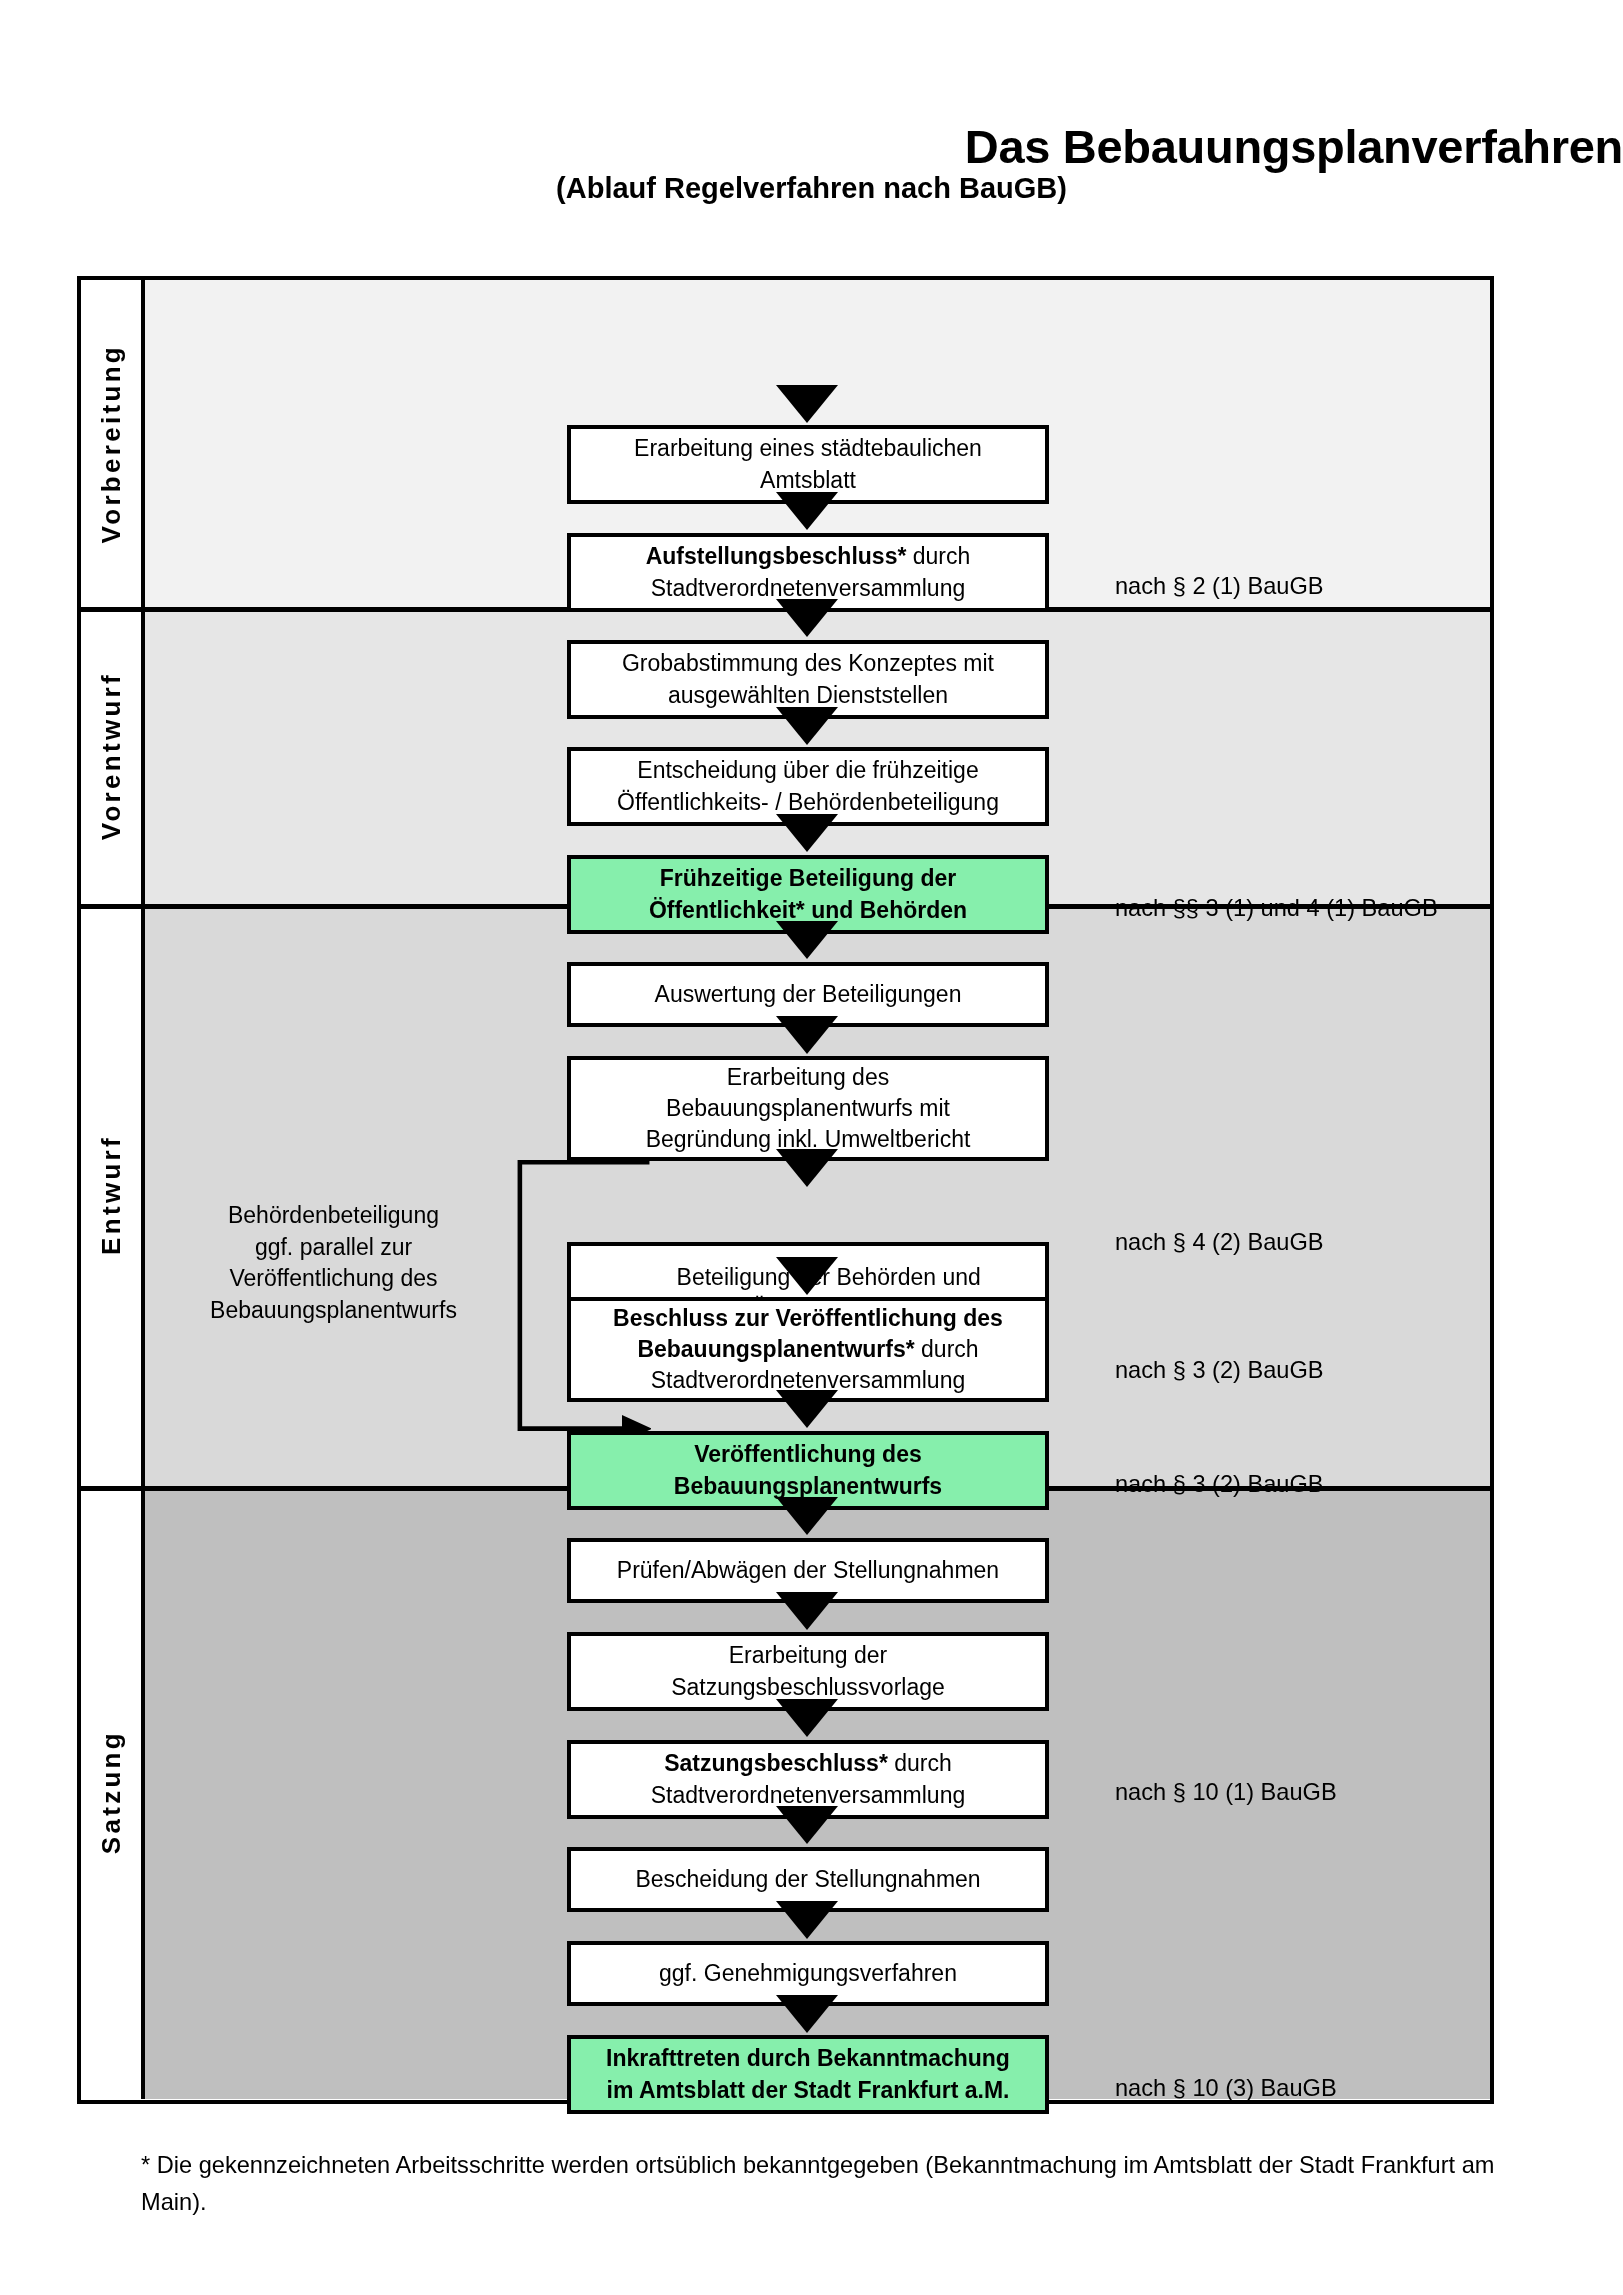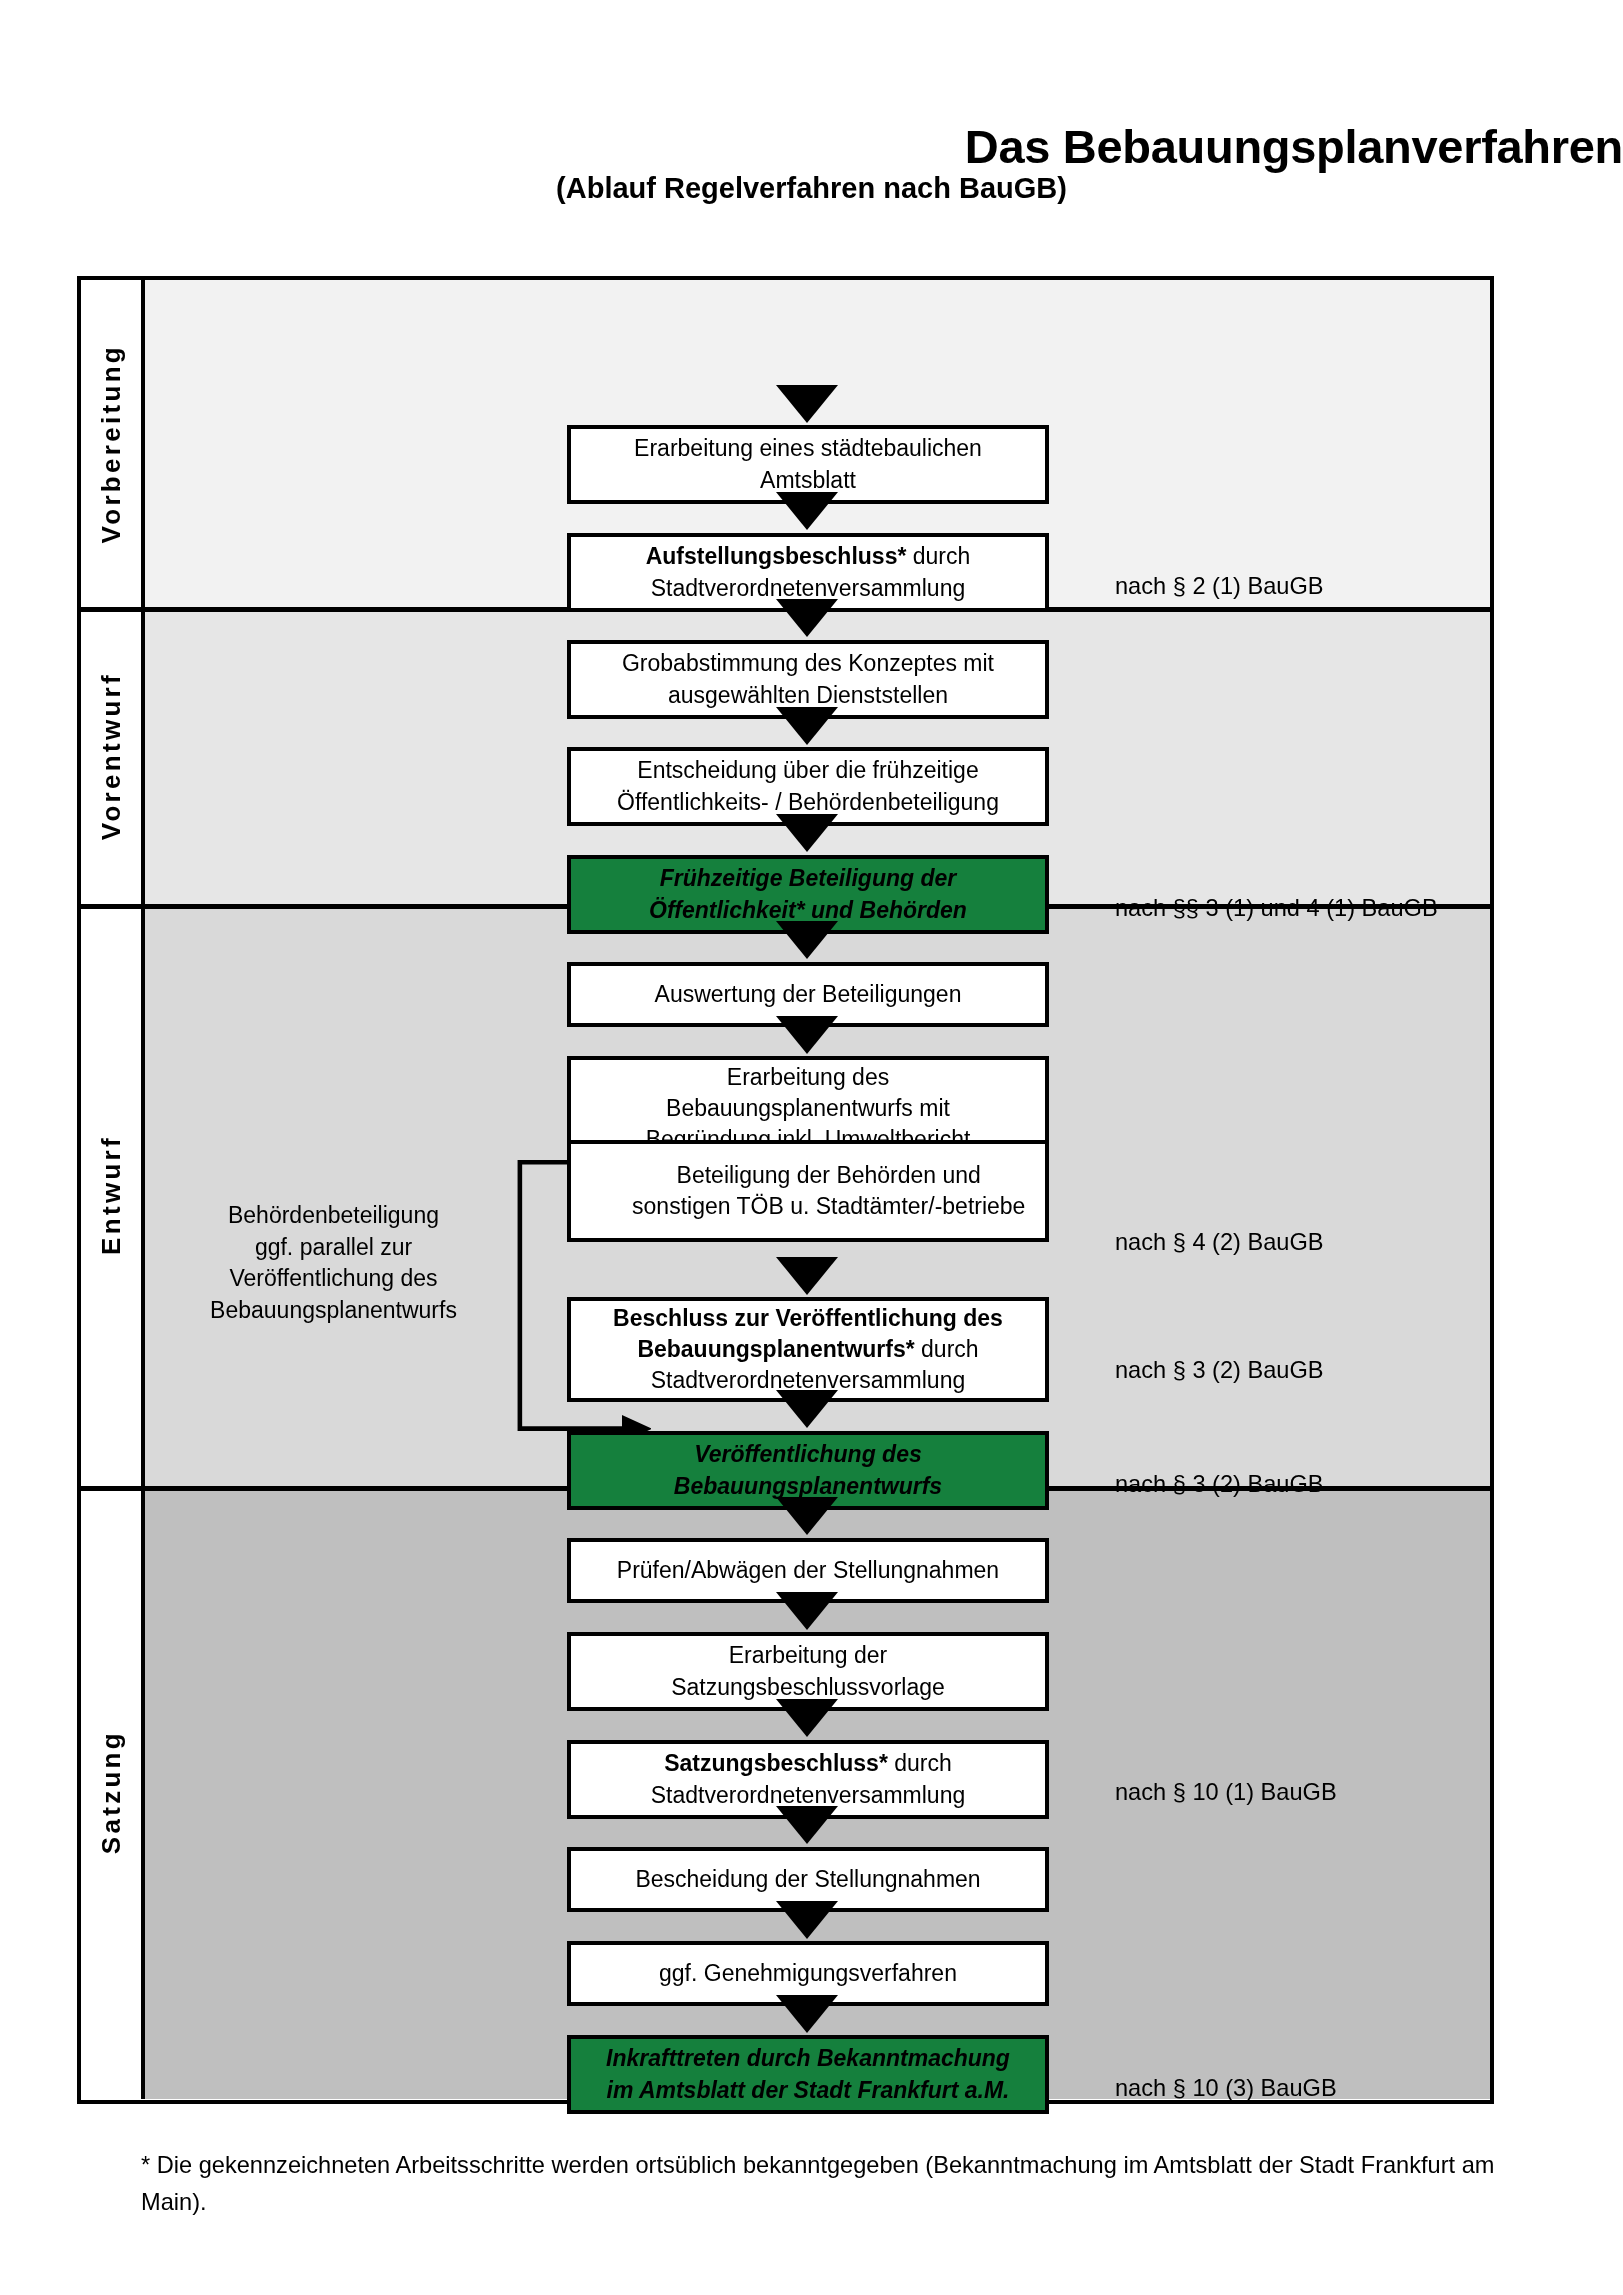--- a/index.html
+++ b/index.html
@@ -120,21 +120,21 @@
     border: 4.6px solid #000000;
     display: flex;
     align-items: center;
     justify-content: center;
     text-align: center;
     font-size: 23px;
     line-height: 1.35;
     padding: 2.6px 6.5px;
     pointer-events: auto;
   }
-  .flow-box.blue { background: #15803d; font-weight: bold; font-style: italic; }
+  .flow-box.blue { background: #86efac; font-weight: bold; }
   .flow-box b { font-weight: bold; }
 
   
   .arrow-down {
     position: absolute;
     width: 0;
     height: 0;
     border-left: 31px solid transparent;
     border-right: 31px solid transparent;
     border-top: 38px solid #000000;
@@ -287,21 +287,21 @@
 
     <div class="flow-box" style="top:776px; height:105px;">
       <div>
         <div>Erarbeitung des</div>
         <div>Bebauungsplanentwurfs mit</div>
         <div>Begründung inkl. Umweltbericht</div>
       </div>
     </div>
     <div class="arrow-down" style="top:869px"></div>
 
-    <div class="flow-box" style="top:860px; height:102px;padding-left:48px;">
+    <div class="flow-box" style="top:962px; height:102px;padding-left:48px;">
       <div>
         <div>Beteiligung der Behörden und</div>
         <div>sonstigen TÖB u. Stadtämter/-betriebe</div>
       </div>
     </div>
     <div class="arrow-down" style="top:977px"></div>
 
     <div class="flow-box" style="top:1017px; height:105px;">
       <div>
         <div><b>Beschluss zur Veröffentlichung des</b></div>

